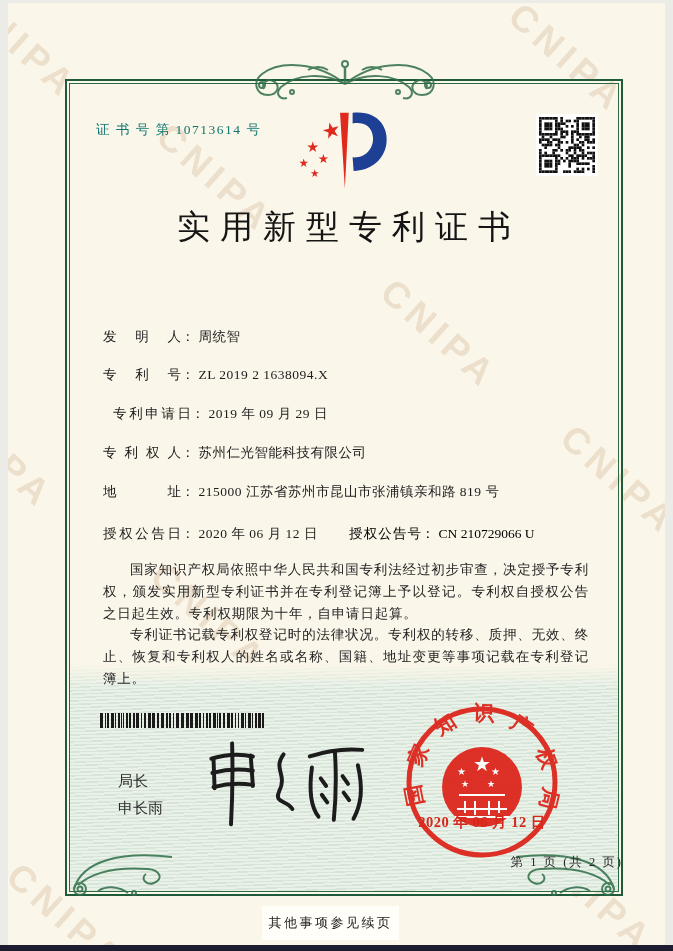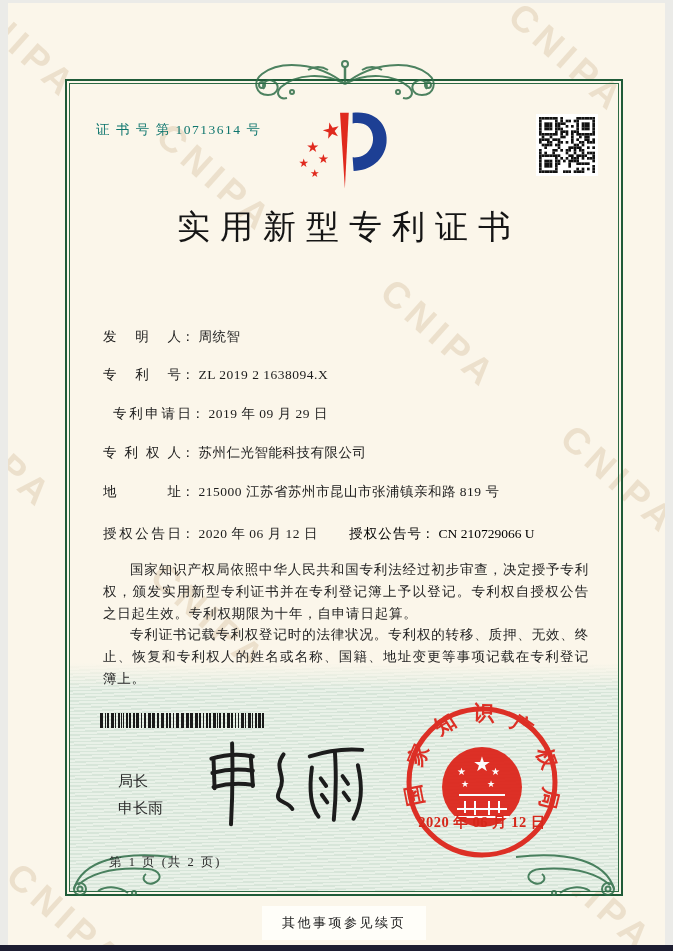--- a/index.html
+++ b/index.html
@@ -84,24 +84,24 @@
   }
   .signature { position:absolute; left:188px; top:733px; width:175px; height:100px; }
   .seal { position:absolute; left:389px; top:694px; width:170px; height:170px; }
   .seal-date {
     position:absolute; left:392px; top:810px; width:164px;
     text-align:center; font-size:14.5px; font-weight:bold;
     letter-spacing:0.5px; color:#d5281b;
   }
   .page-num {
     position:absolute; left:57px; top:851px; width:558px;
-    text-align:left; font-size:12.5px; letter-spacing:2px; color:#2a2a2a;padding-left:44px;
+    text-align:right; font-size:12.5px; letter-spacing:2px; color:#2a2a2a;
   }
   .footer-tab {
-    position:absolute; left:254px; top:903px; width:164px; height:34px;
+    position:absolute; left:254px; top:903px; width:137px; height:34px;
     background:#fffef9; display:flex; align-items:center; justify-content:center;
     font-size:13px; letter-spacing:2.5px; color:#222;
   }
   .screen-bar {
     position:absolute; left:0; right:0; bottom:0; height:6px; background:#1d1d31;
   }
 </style>
 </head>
 <body>
 

